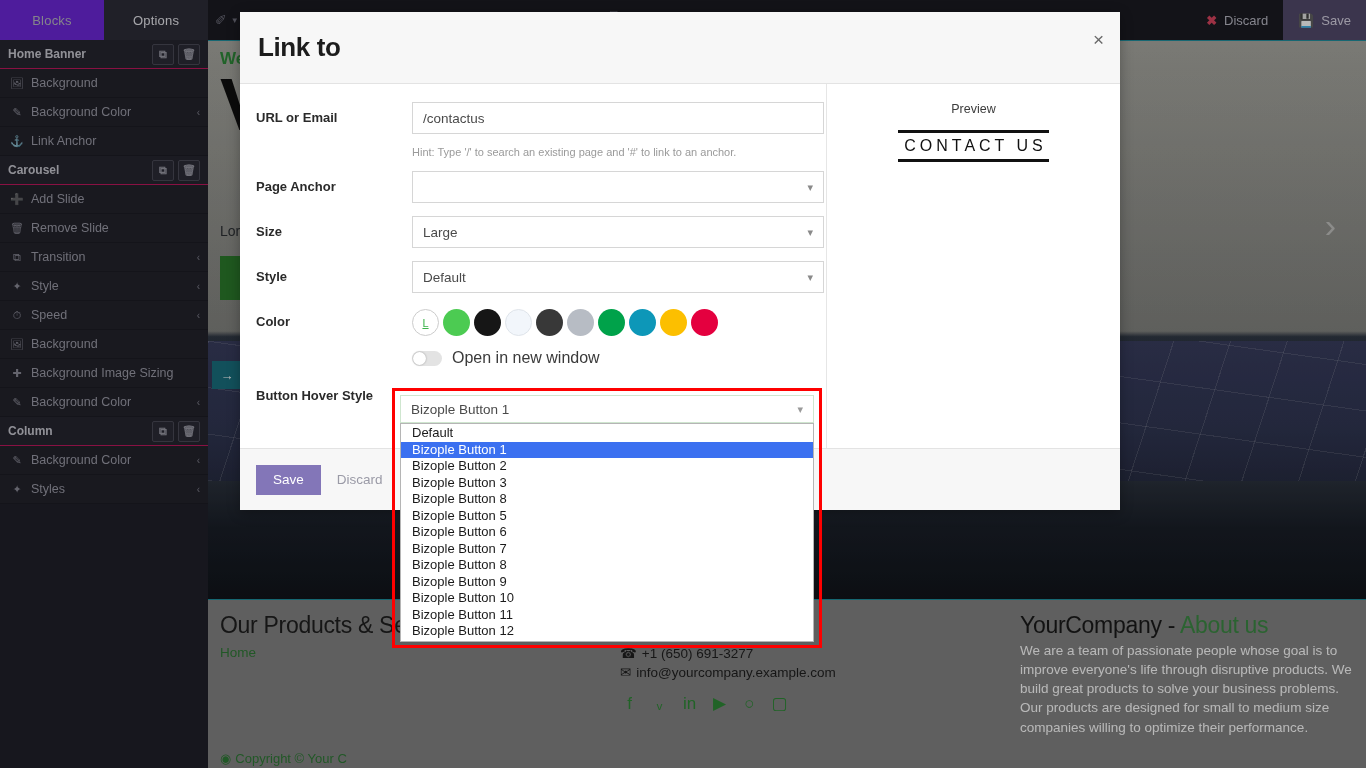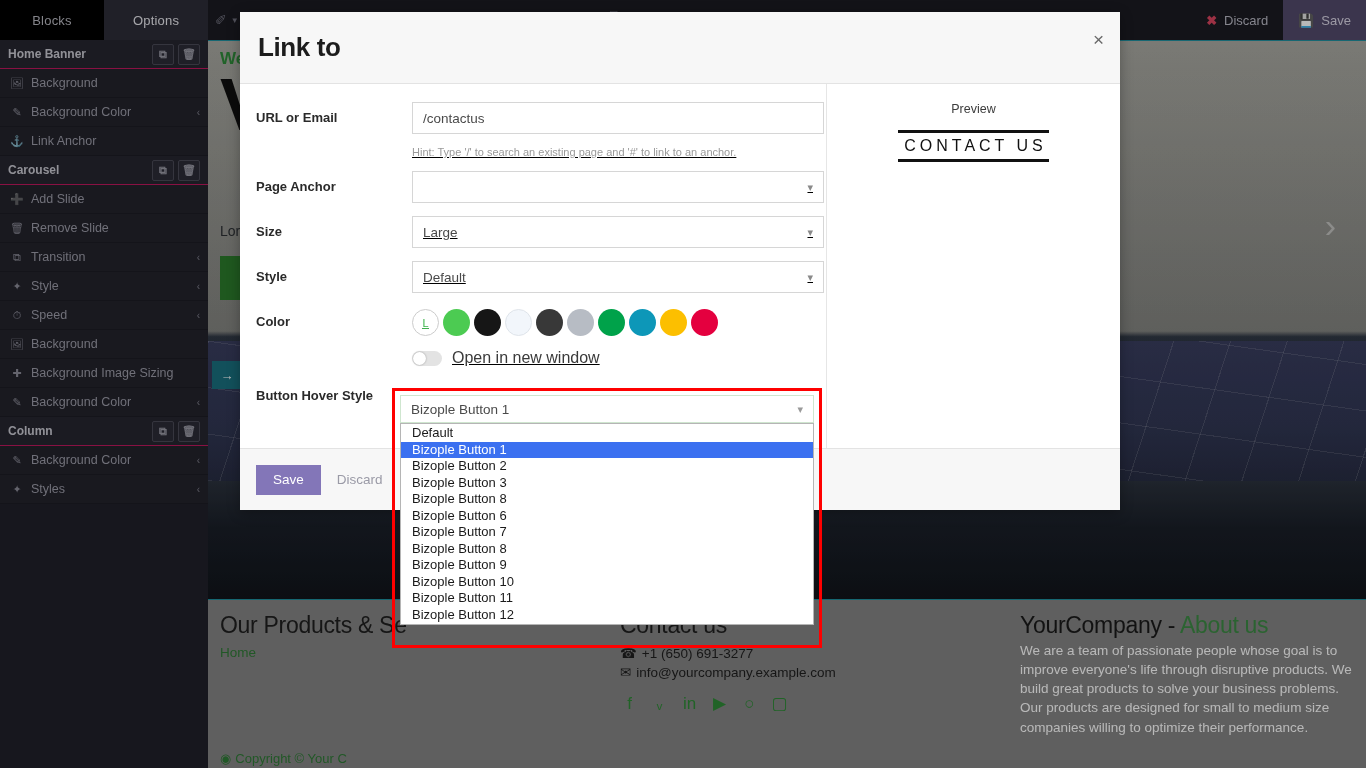--- a/index.html
+++ b/index.html
@@ -14,21 +14,21 @@
   #app { position: relative; width: 1366px; height: 768px; overflow: hidden; }
 
   
   #sidebar {
     position: absolute; left: 0; top: 0; width: 208px; height: 768px;
     background: #21212a; z-index: 40;
   }
   #sidebar-tabs { display: flex; height: 40px; background: #21212a; }
   .side-tab {
     flex: 1; display: flex; align-items: center; justify-content: center;
-    font-size: 13px; color: #b8b8c0; background: #000000;
+    font-size: 13px; color: #b8b8c0; background: #6d28d9;
     cursor: pointer; letter-spacing: .2px;
   }
   .side-tab.active { background: #2d2d38; color: #e6e6ec; }
   .side-group {
     display: flex; align-items: center; height: 29px; padding: 0 8px;
     background: #262630; border-bottom: 1px solid #be185d;
     font-size: 12px; font-weight: bold; color: #c9c9d2;
   }
   .side-group .gname { flex: 1; }
   .side-group .gicon {
@@ -196,21 +196,21 @@
   .prev-btn {
     margin-top: 14px; font-size: 16px; color: #111; letter-spacing: 4px;
     border-top: 3px solid #111; border-bottom: 3px solid #111;
     padding: 4px 2px 4px 6px;
   }
   .frow { display: flex; align-items: flex-start; margin-bottom: 13px; }
   .flabel {
     width: 156px; padding-top: 8px; font-size: 13px;
     font-weight: bold; color: #2a2a2a; flex: none;
   }
-  .fctl { flex: 1; position: relative; text-decoration: underline; }
+  .fctl { flex: 1; position: relative; }
   .finput, .fselect {
     width: 412px; height: 32px; border: 1px solid #d6d6d6; background: #fff;
     font-family: "Liberation Sans", sans-serif; font-size: 13.5px;
     color: #4a4a4a; padding: 0 10px; outline: none;
   }
   .fselect { display: flex; align-items: center; cursor: pointer; }
   .fselect .val { flex: 1; }
   .fselect .chev { color: #8a8a8a; font-size: 11px; }
   .fhint { font-size: 11px; color: #9a9a9a; margin-top: 12px; }
   .swatches { display: flex; gap: 4px; padding-top: 3px; }
@@ -584,20 +584,21 @@
     <span>Bizople Button 1</span>
     <span class="chev">▾</span>
   </div>
 
   <div id="dropdown">
     <div class="dd-opt">Default</div>
     <div class="dd-opt selected" style="background: rgb(59, 112, 240);">Bizople Button 1</div>
     <div class="dd-opt">Bizople Button 2</div>
     <div class="dd-opt">Bizople Button 3</div>
     <div class="dd-opt">Bizople Button 8</div>
+    <div class="dd-opt">Bizople Button 5</div>
     <div class="dd-opt">Bizople Button 6</div>
     <div class="dd-opt">Bizople Button 7</div>
     <div class="dd-opt">Bizople Button 8</div>
     <div class="dd-opt">Bizople Button 9</div>
     <div class="dd-opt">Bizople Button 10</div>
     <div class="dd-opt">Bizople Button 11</div>
     <div class="dd-opt">Bizople Button 12</div>
   </div>
 
   <div id="hover-style-highlight" style="border-color: rgb(255, 0, 0);"></div>

